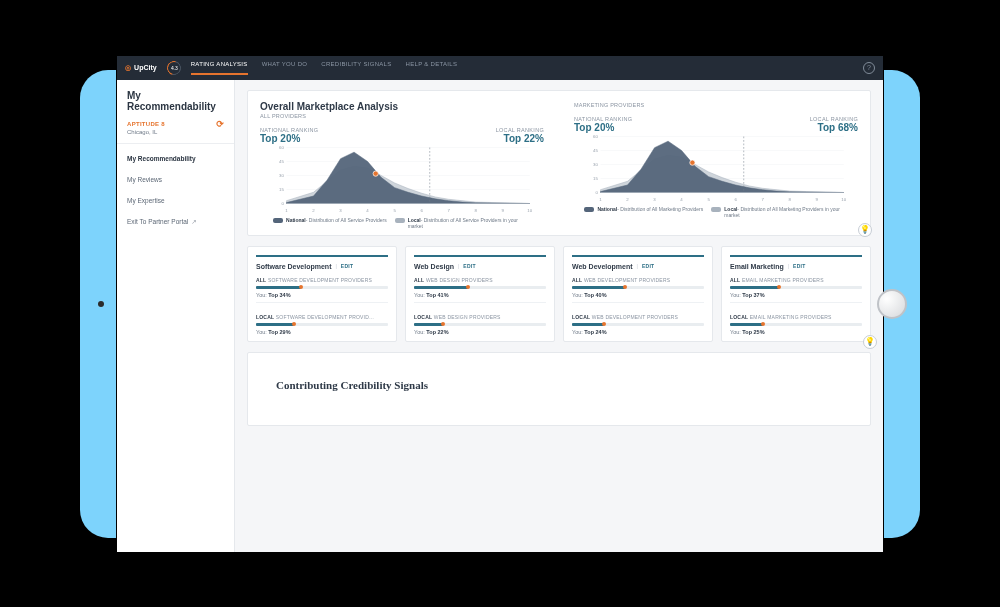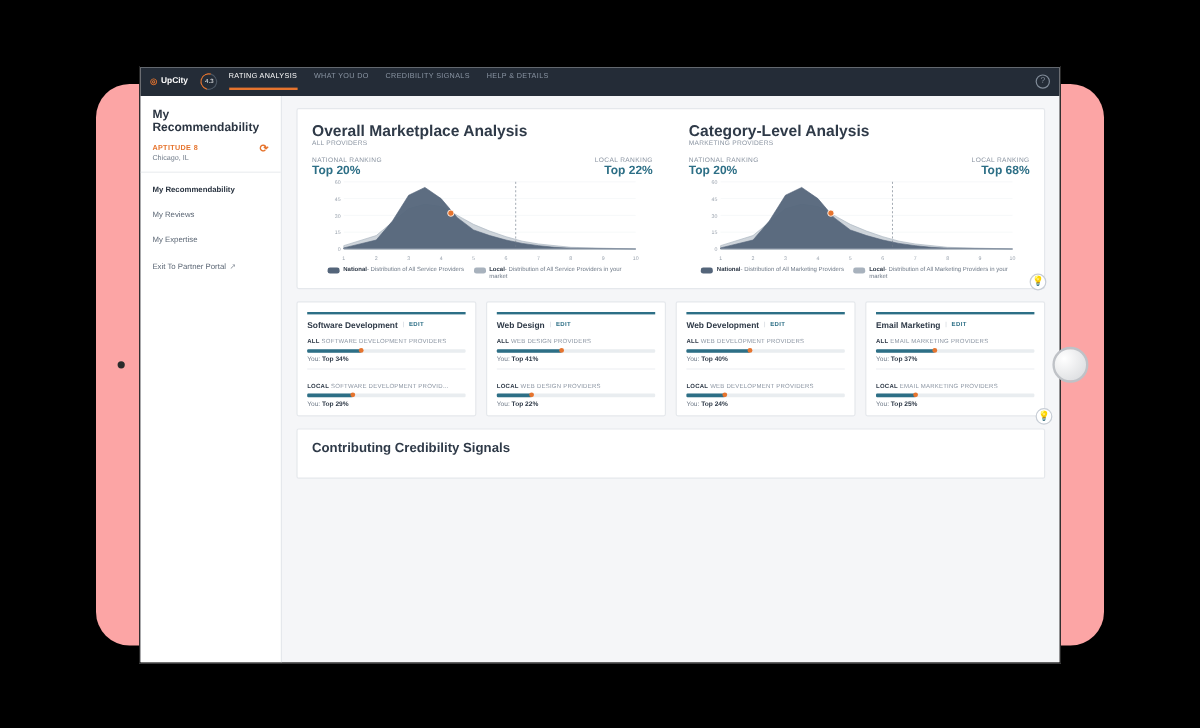--- a/index.html
+++ b/index.html
@@ -10,21 +10,21 @@
     height: 607px;
     display: flex;
     align-items: center;
     justify-content: center;
     overflow: hidden;
   }
   
   .tablet {
     width: 840px;
     height: 468px;
-    background: #fca5a5;
+    background: #7dd3fc;
     border-radius: 28px;
     box-shadow: 0 20px 40px rgba(0,0,0,.5);
     display: flex;
     align-items: center;
     padding: 0 36px;
     position: relative;
   }
   .camera {
     width: 6px; height: 6px; border-radius: 50%;
     background: #2b2b2b; position: absolute; left: 18px; top: 50%; transform: translateY(-50%);
@@ -80,21 +80,21 @@
   .sb-item .ext { margin-left: 3px; opacity: .7; }
   .refresh-ic { color: #e6742e; font-size: 9px; }
   
   .main { flex: 1; overflow-y: auto; padding: 10px 12px 0; position: relative;}
   .panel {
     background: #fff; border: 1px solid #e5e8ec; border-radius: 2px;
     padding: 10px 12px 6px; margin-bottom: 10px; position: relative;
   }
   .two-charts { display: flex; gap: 30px; }
   .chartblock { flex: 1; }
-  .cb-title { font-size: 13px; font-weight: 600; color: #2f3a48; }
+  .cb-title { font-size: 10px; font-weight: 600; color: #2f3a48; }
   .cb-sub { font-size: 5.5px; color: #8b95a2; letter-spacing: .2px; margin-top: 1px; }
   .rankrow { display: flex; justify-content: space-between; margin-top: 8px; }
   .rankcell { }
   .rank-label { font-size: 5.5px; color: #8b95a2; letter-spacing: .3px; }
   .rank-val { font-size: 10px; font-weight: 700; color: #2d6f86; }
   .right { text-align: right; }
   .chart-svg { width: 100%; height: 70px; }
   .legend { display: flex; gap: 8px; justify-content: center; margin-top: 2px; font-size: 5px; color: #6f7a88; }
   .lg { display: flex; gap: 3px; align-items: flex-start; max-width: 48%;}
   .lg .sw { width: 10px; height: 5px; border-radius: 2px; margin-top: 1px; flex-shrink: 0;}
@@ -232,21 +232,20 @@
                     <span><b>National</b><span>- Distribution of All Service Providers</span></span>
                   </div>
                 <div class="lg">
                     <span class="sw loc"></span>
                     <span><b>Local</b><span>- Distribution of All Service Providers in your market</span></span>
                   </div>
               </div>
             </div>
 
             <div class="chartblock">
-              <div class="cb-title">Category-Level Analysis</div>
               <div class="cb-sub">MARKETING PROVIDERS</div>
               <div class="rankrow">
                 <div class="rankcell">
                   <div class="rank-label">NATIONAL RANKING</div>
                   <div class="rank-val">Top 20%</div>
                 </div>
                 <div class="rankcell right">
                   <div class="rank-label">LOCAL RANKING</div>
                   <div class="rank-val">Top 68%</div>
                 </div>
@@ -384,19 +383,19 @@
                   </div>
         <div class="you">You: <b>Top 25%</b></div>
       </div>
     </div>
             </div>
             <div class="bulb2">💡</div>
         </div>
 
         <div style="height:10px"></div>
         <div class="panel" style="padding-bottom:18px;">
-          <div class="section-h" style="font-size:11px; margin:0;">Contributing Credibility Signals</div>
+          <div class="section-h" style="font-size:11px; margin:16px;font-family:Liberation Serif, serif;">Contributing Credibility Signals</div>
         </div>
 
       </div>
     </div>
   </div>
 </div>
 
 </body></html>

